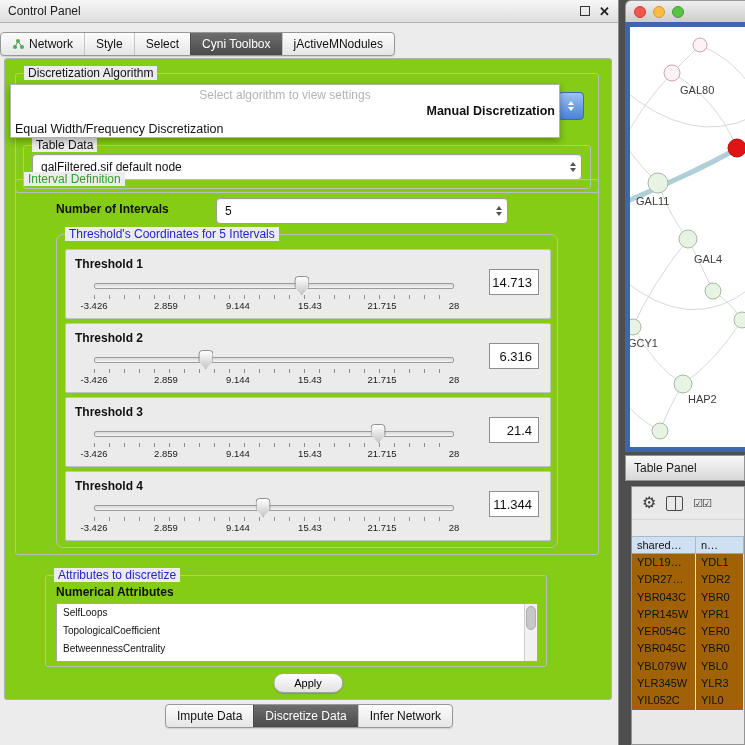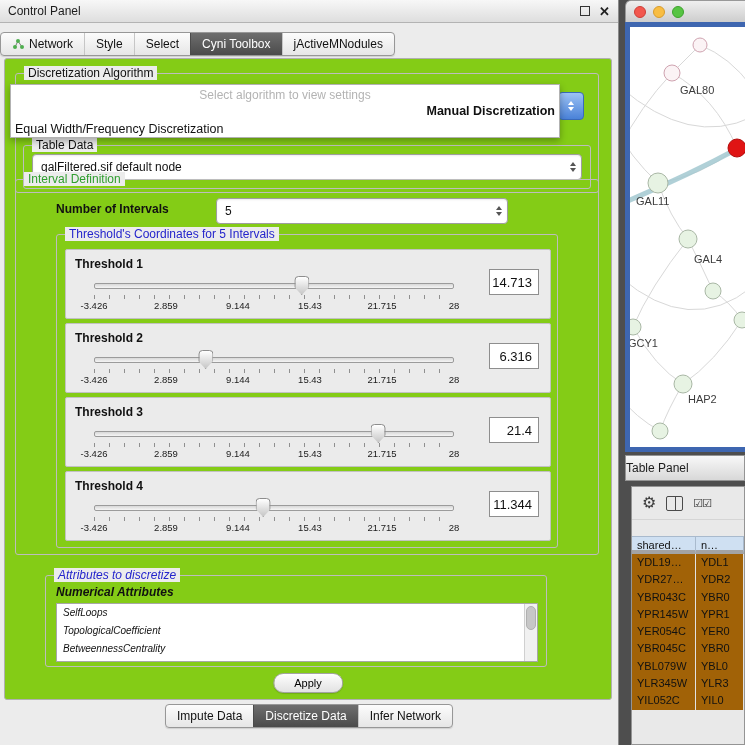--- a/index.html
+++ b/index.html
@@ -67,29 +67,29 @@
   .mac-titlebar{height:22px;background:linear-gradient(#efefef,#cdcdcd);border:1px solid #989898;border-bottom:none;border-radius:6px 6px 0 0;display:flex;align-items:center;padding-left:8px;gap:7px;box-sizing:border-box;}
   .light{width:12px;height:12px;border-radius:50%;display:inline-block;box-sizing:border-box;}
   .light.red{background:#f2574e;border:1px solid #ce3e37;}
   .light.yellow{background:#f8bd42;border:1px solid #d89c2c;}
   .light.green{background:#57c443;border:1px solid #3ea32e;}
   .net-frame{position:absolute;left:0;right:0;top:22px;bottom:0;border:5px solid #3e66b0;background:#fff;overflow:hidden;}
   .net-canvas{position:relative;width:100%;height:100%;}
   .net-canvas svg{position:absolute;left:0;top:0;}
   .node-label{position:absolute;font-size:11px;color:#3c3c3c;white-space:nowrap;}
   
-  #tp-bar{position:absolute;left:625px;top:455px;width:120px;height:26px;background:linear-gradient(#f8f8f8,#d8d8d8);border:1px solid #949494;box-sizing:border-box;display:flex;align-items:center;font-size:12px;color:#1c1c1c;}
+  #tp-bar{position:absolute;left:625px;top:455px;width:120px;height:26px;background:linear-gradient(#f8f8f8,#d8d8d8);border:1px solid #949494;box-sizing:border-box;display:flex;align-items:center;padding-left:8px;font-size:12px;color:#1c1c1c;}
   #tbl{position:absolute;left:631px;top:486px;width:114px;height:259px;background:#e9e9e9;border:1px solid #949494;box-sizing:border-box;overflow:hidden;}
   .tbl-toolbar{height:32px;display:flex;align-items:center;gap:10px;padding-left:10px;border-bottom:1px solid #d5d5d5;}
   .gear{font-size:16px;color:#3d3d3d;line-height:1;}
   .cols-icon{width:15px;height:13px;border:1.4px solid #4a4a4a;border-radius:2px;position:relative;display:inline-block;}
   .cols-icon:before{content:"";position:absolute;left:50%;top:0;bottom:0;width:1.4px;background:#4a4a4a;}
   .checks{font-size:11px;letter-spacing:-1px;color:#2a2a2a;}
   .thead{display:flex;height:18px;margin-top:16px;}
-  .th{background:#cfe0f2;border-right:1px solid #a9bacd;border-top:1px solid #a9bacd;border-bottom:4px solid #a3a3a3;font-size:11px;padding:2px 0 0 5px;box-sizing:border-box;overflow:hidden;white-space:nowrap;}
+  .th{background:#cfe0f2;border-right:1px solid #a9bacd;border-top:1px solid #a9bacd;border-bottom:1px solid #a3a3a3;font-size:11px;padding:2px 0 0 5px;box-sizing:border-box;overflow:hidden;white-space:nowrap;}
   .th.c0{width:64px;}
   .th.c1{flex:1;}
   .trow{display:flex;height:17.3px;background:#a16207;}
   .tcell{font-size:11px;padding:2px 0 0 5px;box-sizing:border-box;overflow:hidden;white-space:nowrap;border-right:1px solid #e2e2e2;}
   .tcell.c0{width:64px;}
   .tcell.c1{flex:1;}
 </style>
 </head>
 <body>
 
@@ -151,21 +151,21 @@
       <span class="legend green">Interval Definition</span>
       <span class="blabel" style="position:absolute;left:40px;top:22px;">Number of Intervals</span>
       <div class="combo" style="left:200px;top:18px;width:282px;height:24px;">
         <span>5</span>
         <span class="stepper">
             <span class="tri-up"></span>
             <span class="tri-down"></span>
           </span>
       </div>
 
-      <div class="group" style="left:40px;top:54px;width:500px;height:312px;">
+      <div class="group" style="left:40px;top:54px;width:500px;height:312px;border-radius:7px;">
         <span class="legend blue">Threshold's Coordinates for 5 Intervals</span>
 
         <div class="thr-panel" style="top:14px;">
           <div class="thr-label">Threshold 1</div>
           <div class="slider">
             <div class="track"></div>
             <div class="thumb" style="left: 57.7%;"></div>
             <div class="ticks"></div>
             <div class="axis">
                 <span class="axis-lab" style="left: 0%;">-3.426</span>
@@ -228,21 +228,21 @@
                 <span class="axis-lab" style="left: 60%;">15.43</span>
                 <span class="axis-lab" style="left: 80%;">21.715</span>
                 <span class="axis-lab" style="left: 100%;">28</span>
               </div>
           </div>
           <input class="thr-value" readonly="" value="11.344" style="">
         </div>
       </div>
     </div>
 
-    <div class="group" style="left:40px;top:516px;width:500px;height:90px;font-style:italic;">
+    <div class="group" style="left:40px;top:516px;width:500px;height:90px;">
       <span class="legend blue">Attributes to discretize</span>
       <span class="blabel" style="position:absolute;left:10px;top:9px;">Numerical Attributes</span>
       <div id="attr-list">
 
       <div class="attr-item">SelfLoops</div>
           <div class="attr-item">TopologicalCoefficient</div>
           <div class="attr-item">BetweennessCentrality</div>
           <div id="attr-scroll">
             <div id="attr-thumb"></div>
           </div>

